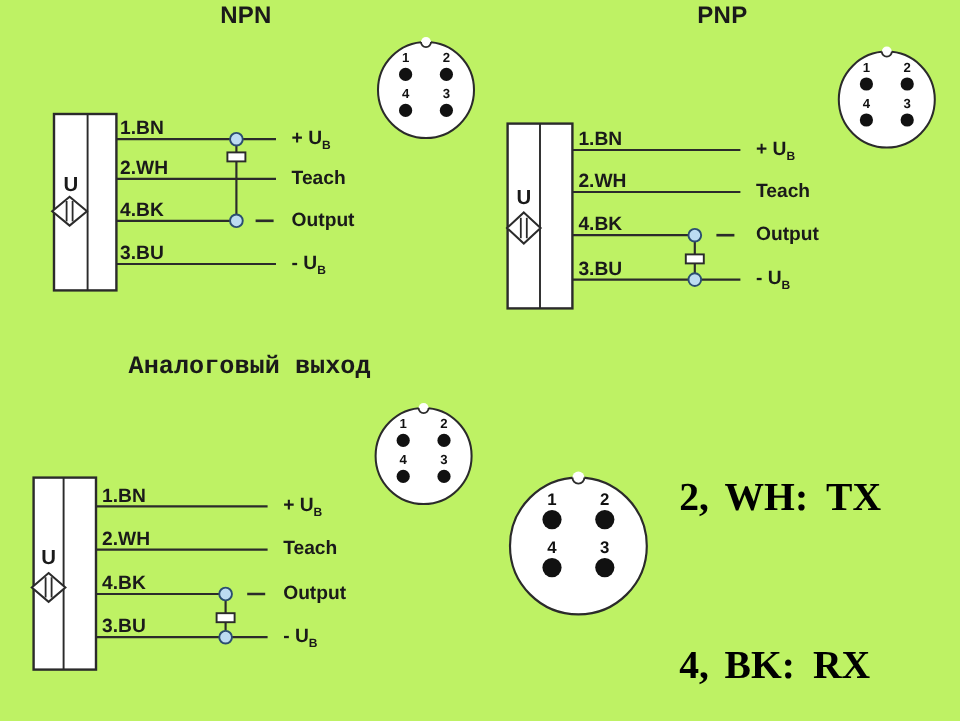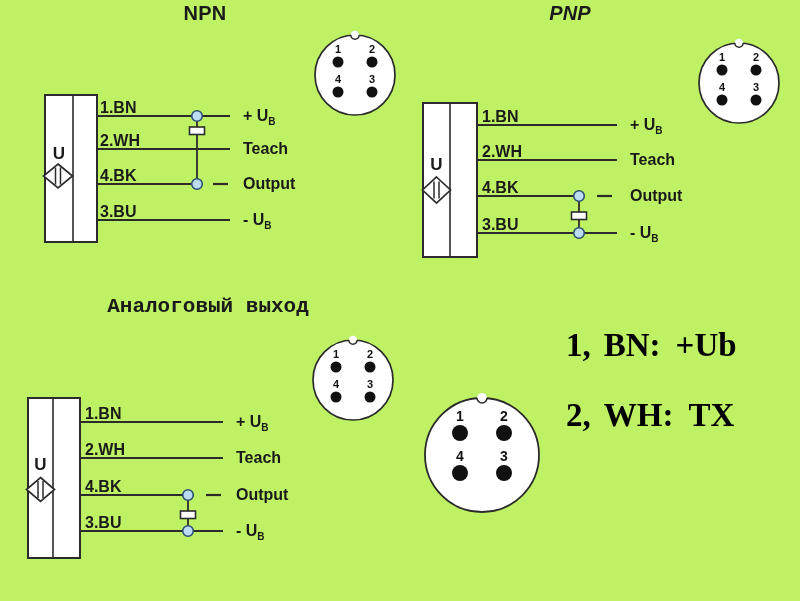--- a/index.html
+++ b/index.html
@@ -134,21 +134,21 @@
   <div class="abs t-pin" style="left:100px; top:204px;">3.BU</div>
   <div class="abs t-term" style="left:243px; top:106px;"><span>+ U</span><sub>B</sub></div>
   <div class="abs t-term" style="left:243px; top:139px;"><span>Teach</span><sub></sub></div>
   <div class="abs t-term" style="left:243px; top:174px;"><span>Output</span><sub></sub></div>
   <div class="abs t-term" style="left:243px; top:210px;"><span>- U</span><sub>B</sub></div>
   <div class="abs t-cpin" style="left:331px; top:44px;">1</div>
   <div class="abs t-cpin" style="left:365px; top:44px;">2</div>
   <div class="abs t-cpin" style="left:331px; top:74px;">4</div>
   <div class="abs t-cpin" style="left:365px; top:74px;">3</div>
 
-  <div class="abs t-title" style="left:520px; top:3px; width:100px;font-style:italic;">PNP</div>
+  <div class="abs t-title" style="left:552px; top:3px; width:100px;">PNP</div>
   <div class="abs t-u" style="left:423px; top:157px; width:27px;">U</div>
   <div class="abs t-pin" style="left:482px; top:109px;">1.BN</div>
   <div class="abs t-pin" style="left:482px; top:144px;">2.WH</div>
   <div class="abs t-pin" style="left:482px; top:180px;">4.BK</div>
   <div class="abs t-pin" style="left:482px; top:217px;">3.BU</div>
   <div class="abs t-term" style="left:630px; top:115px;"><span>+ U</span><sub>B</sub></div>
   <div class="abs t-term" style="left:630px; top:150px;"><span>Teach</span><sub></sub></div>
   <div class="abs t-term" style="left:630px; top:186px;"><span>Output</span><sub></sub></div>
   <div class="abs t-term" style="left:630px; top:223px;"><span>- U</span><sub>B</sub></div>
   <div class="abs t-cpin" style="left:715px; top:52px;">1</div>
@@ -169,20 +169,20 @@
   <div class="abs t-cpin" style="left:329px; top:349px;">1</div>
   <div class="abs t-cpin" style="left:363px; top:349px;">2</div>
   <div class="abs t-cpin" style="left:329px; top:379px;">4</div>
   <div class="abs t-cpin" style="left:363px; top:379px;">3</div>
 
   <div class="abs t-cpin-lg" style="left:452px; top:409px;">1</div>
   <div class="abs t-cpin-lg" style="left:496px; top:409px;">2</div>
   <div class="abs t-cpin-lg" style="left:452px; top:449px;">4</div>
   <div class="abs t-cpin-lg" style="left:496px; top:449px;">3</div>
 
-  <div class="abs rs-item" style="left:566px; top:328px;">
-    <span class="rs-num">1,</span><span class="rs-wire">BN:</span><span class="rs-signal">+Ub</span>
-  </div>
   <div class="abs rs-item" style="left:566px; top:398px;">
     <span class="rs-num">2,</span><span class="rs-wire">WH:</span><span class="rs-signal">TX</span>
+  </div>
+  <div class="abs rs-item" style="left:566px; top:538px;">
+    <span class="rs-num">4,</span><span class="rs-wire">BK:</span><span class="rs-signal">RX</span>
   </div>
 
 </div>
 
 </body></html>

